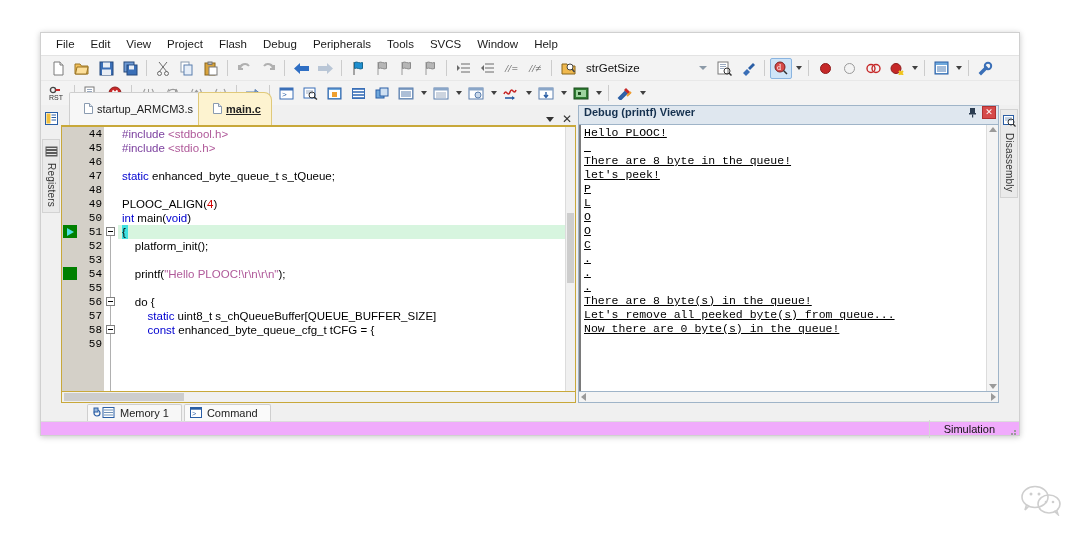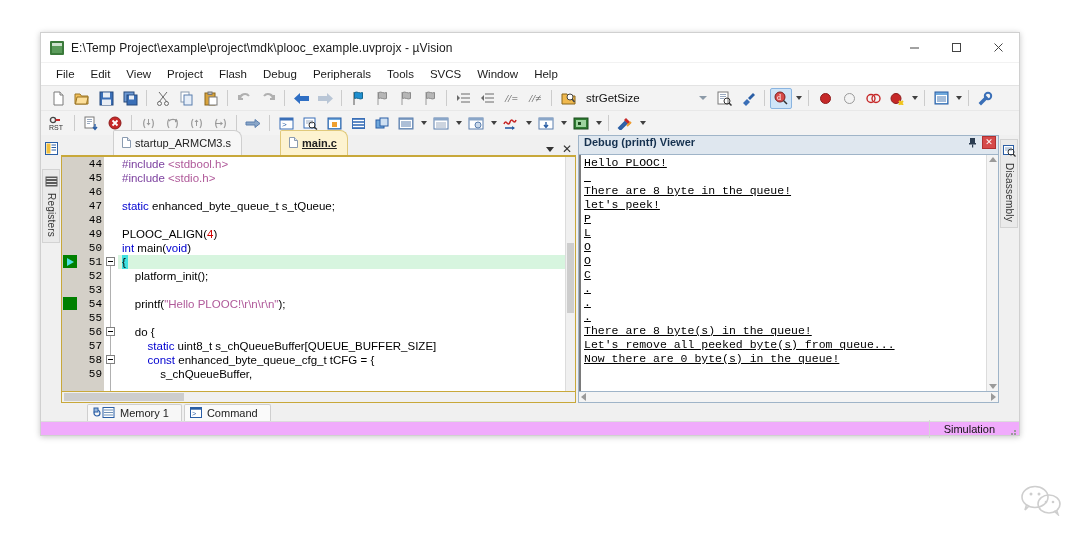--- a/index.html
+++ b/index.html
@@ -123,25 +123,24 @@
 
   
   .editor-pane {
     width: 515px; display: flex; flex-direction: column; flex: 0 0 auto; min-height: 0;
   }
   .tabstrip {
     height: 20px; background: #f0f0f0; display: flex; align-items: flex-end;
     padding-left: 8px; flex: 0 0 auto; position: relative;
   }
   .etab {
-    height: 25px; display: flex; align-items: center; padding: 0 10px 0 8px;
+    height: 33px; display: flex; align-items: center; padding: 0 10px 0 14px;
     font-size: 11px; color: #222; position: relative; margin-right: -6px;
     background: #f7f7f7; border: 1px solid #cfcfcf; border-bottom: none;
     border-radius: 2px 8px 0 0;
-    margin-left: 44px;
   }
   .etab.active { background: #fdf3d0; border-color: #e0c97a; z-index: 2; }
   .etab .doc-ico { margin-right: 4px; }
   .etab.active span.lbl { text-decoration: underline; font-weight: bold; }
   .tab-right { margin-left: auto; display: flex; align-items: center; padding-right: 4px; gap: 8px; }
   .tab-right .dd { width:0;height:0;border-left:4px solid transparent;border-right:4px solid transparent;border-top:5px solid #333; }
   .tab-right .xx { font-size: 12px; color: #333; line-height: 1; }
 
   .editor-body {
     flex: 1 1 auto; display: flex; min-height: 0;
@@ -265,42 +264,20 @@
     letter-spacing: 2px; white-space: nowrap;
   }
 </style>
 </head>
 <body>
 
 <div id="page">
 
   <div class="window">
 
-    <div class="titlebar">
-      <div class="app-icon"></div>
-      <div class="title-text">E:\Temp Project\example\project\mdk\plooc_example.uvprojx - µVision</div>
-      <div class="win-controls">
-        <div class="win-btn">
-          <svg width="11" height="11" viewBox="0 0 11 11">
-              <line x1="1" y1="6" x2="10" y2="6" stroke="#444" stroke-width="1"></line>
-            </svg>
-        </div>
-        <div class="win-btn">
-          <svg width="11" height="11" viewBox="0 0 11 11">
-              <rect x="1.5" y="1.5" width="8" height="8" fill="none" stroke="#444" stroke-width="1"></rect>
-            </svg>
-        </div>
-        <div class="win-btn">
-          <svg width="11" height="11" viewBox="0 0 11 11">
-              <line x1="1.5" y1="1.5" x2="9.5" y2="9.5" stroke="#444" stroke-width="1"></line>
-              <line x1="9.5" y1="1.5" x2="1.5" y2="9.5" stroke="#444" stroke-width="1"></line>
-            </svg>
-        </div>
-      </div>
-    </div>
 
     <div class="menubar">
       <div class="menu-item">File</div>
       <div class="menu-item">Edit</div>
       <div class="menu-item">View</div>
       <div class="menu-item">Project</div>
       <div class="menu-item">Flash</div>
       <div class="menu-item">Debug</div>
       <div class="menu-item">Peripherals</div>
       <div class="menu-item">Tools</div>
@@ -814,21 +791,20 @@
                 <div class="cline">PLOOC_ALIGN(<span class="k-num">4</span>)</div>
                 <div class="cline"><span class="k-kw">int</span> main(<span class="k-kw">void</span>)</div>
                 <div class="cline hl"><span class="caret-bar">{</span></div>
                 <div class="cline">    platform_init();</div>
                 <div class="cline"> </div>
                 <div class="cline">    printf(<span class="k-str">"Hello PLOOC!\r\n\r\n"</span>);</div>
                 <div class="cline"> </div>
                 <div class="cline">    do {</div>
                 <div class="cline">        <span class="k-kw">static</span> uint8_t s_chQueueBuffer[QUEUE_BUFFER_SIZE]</div>
                 <div class="cline">        <span class="k-kw">const</span> enhanced_byte_queue_cfg_t tCFG = {</div>
-                <div class="cline">            s_chQueueBuffer,</div>
                 <div class="vscroll">
                   <div class="thumb" style="top:86px;height:70px;"></div>
                 </div>
               </div>
             </div>
             <div class="hscroll-wrap">
               <div class="thumb"></div>
             </div>
           </div>
 

